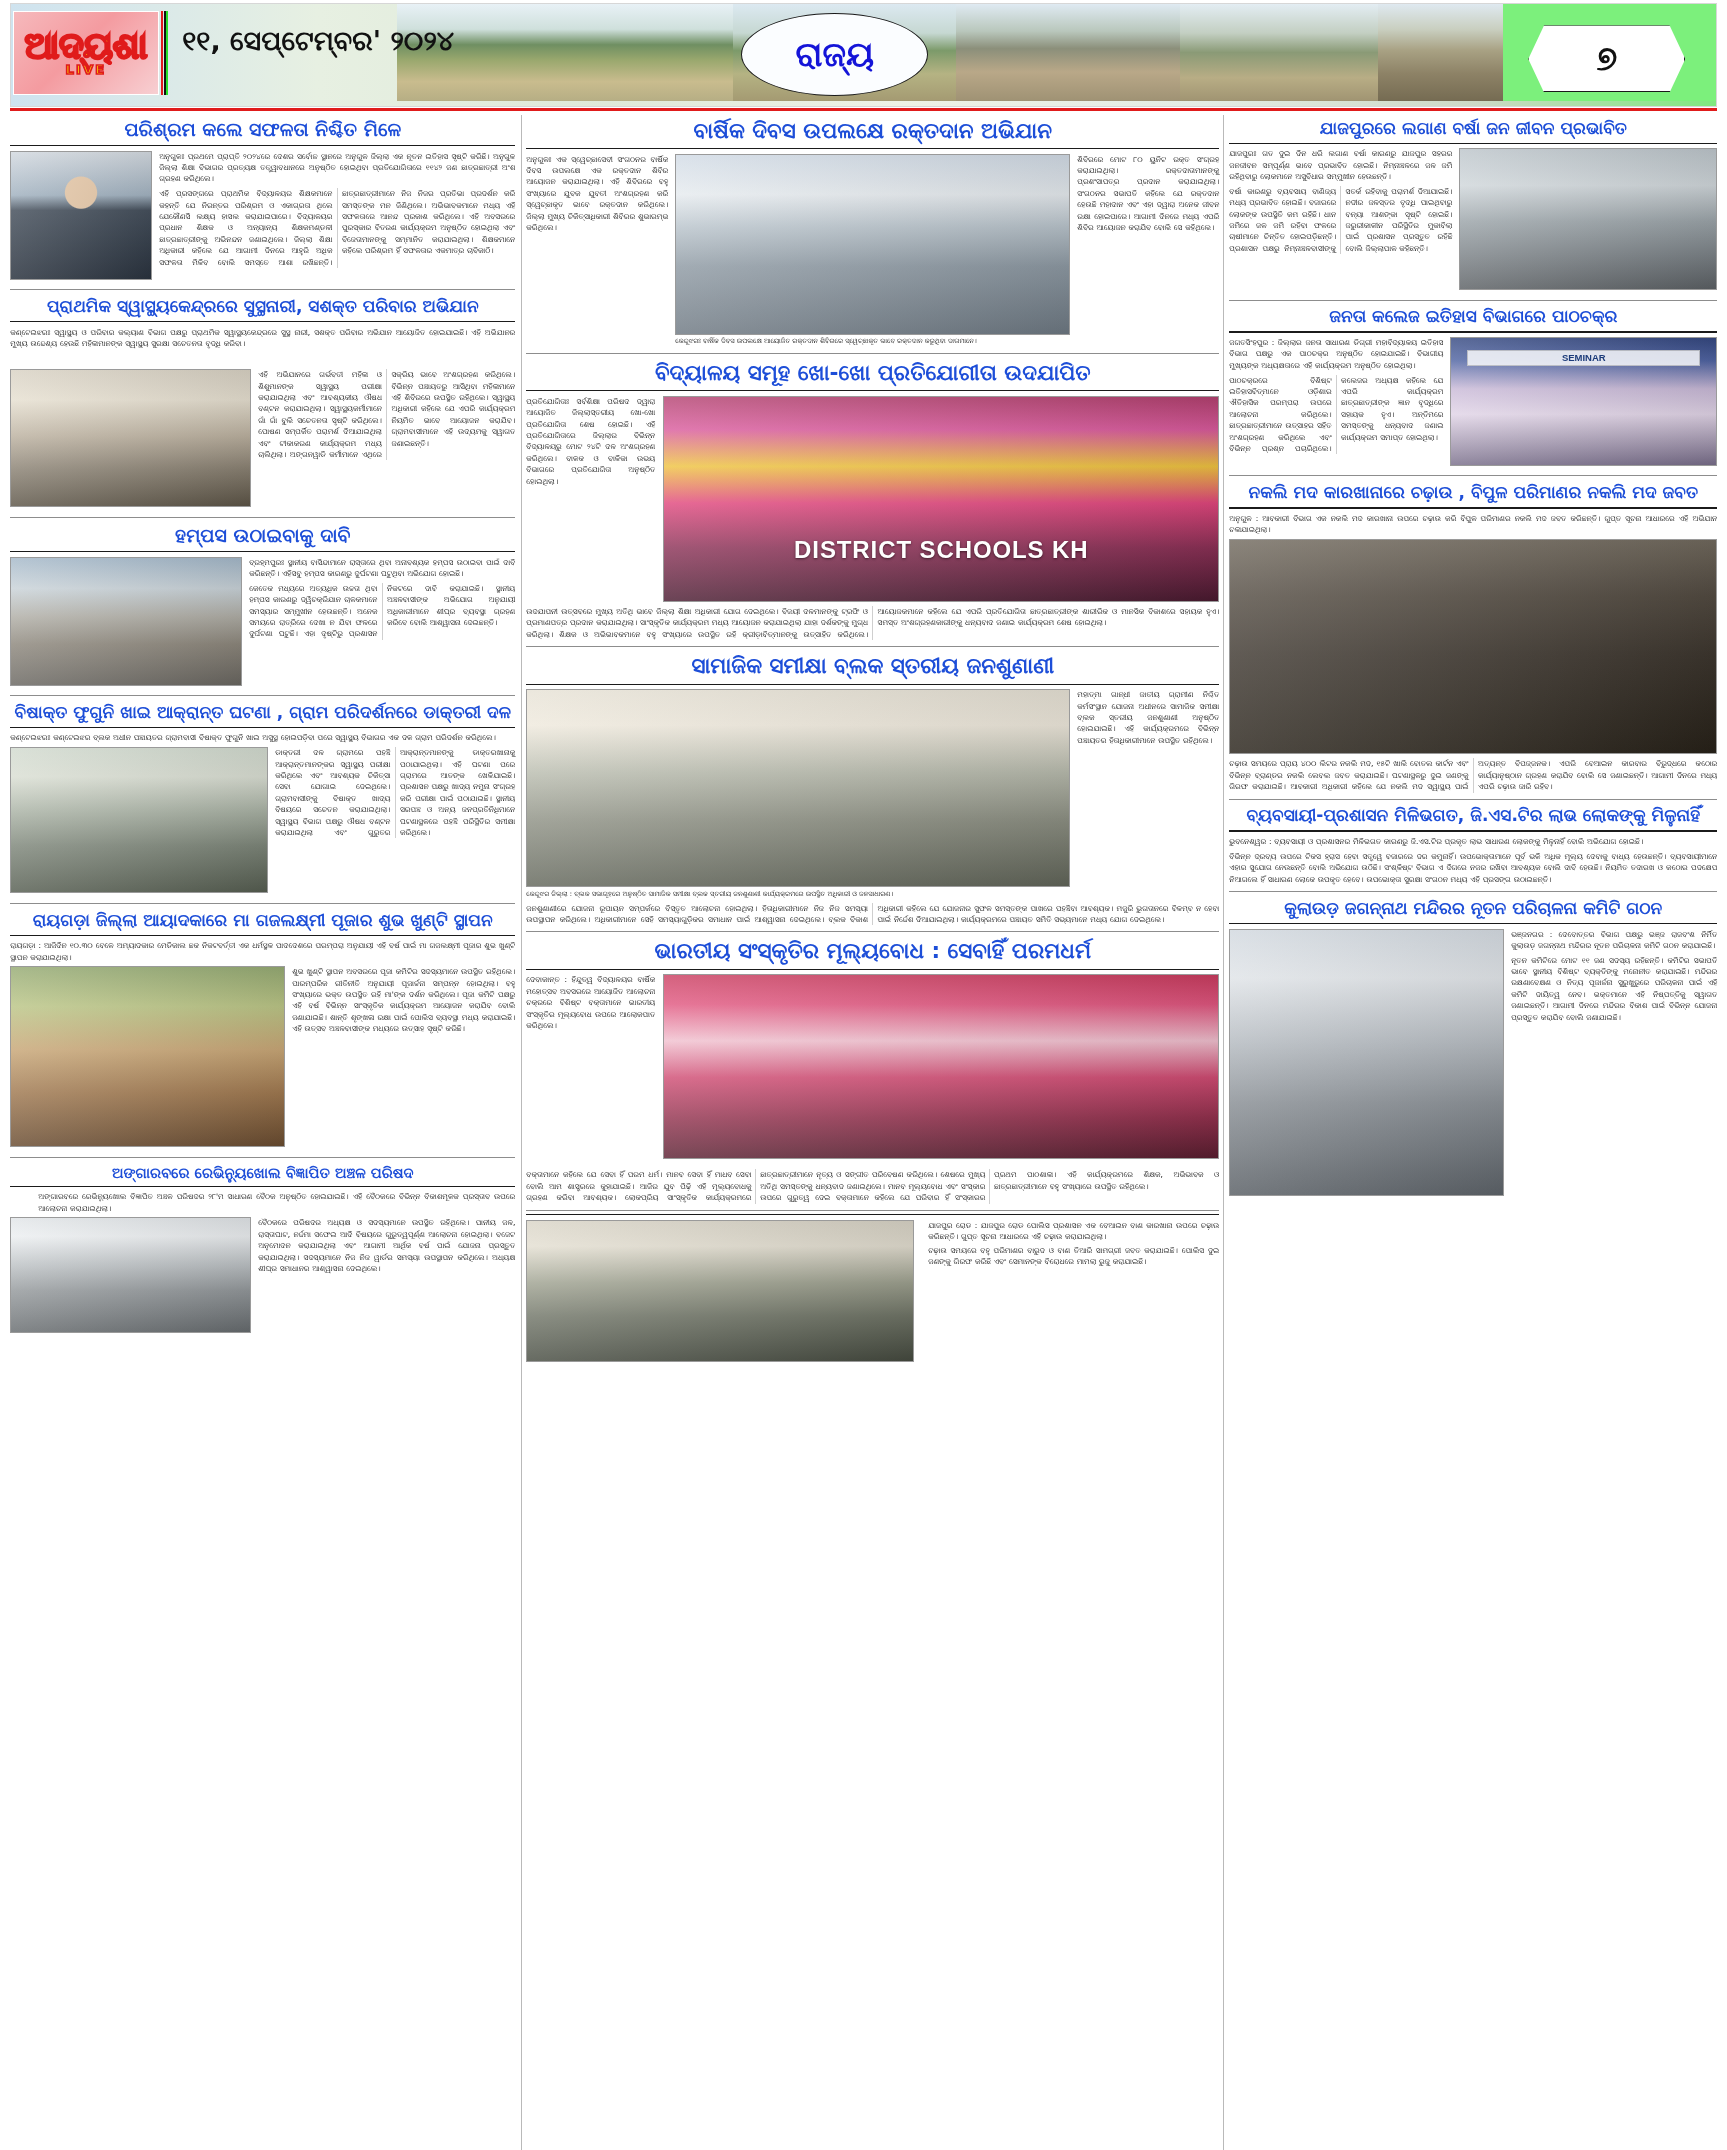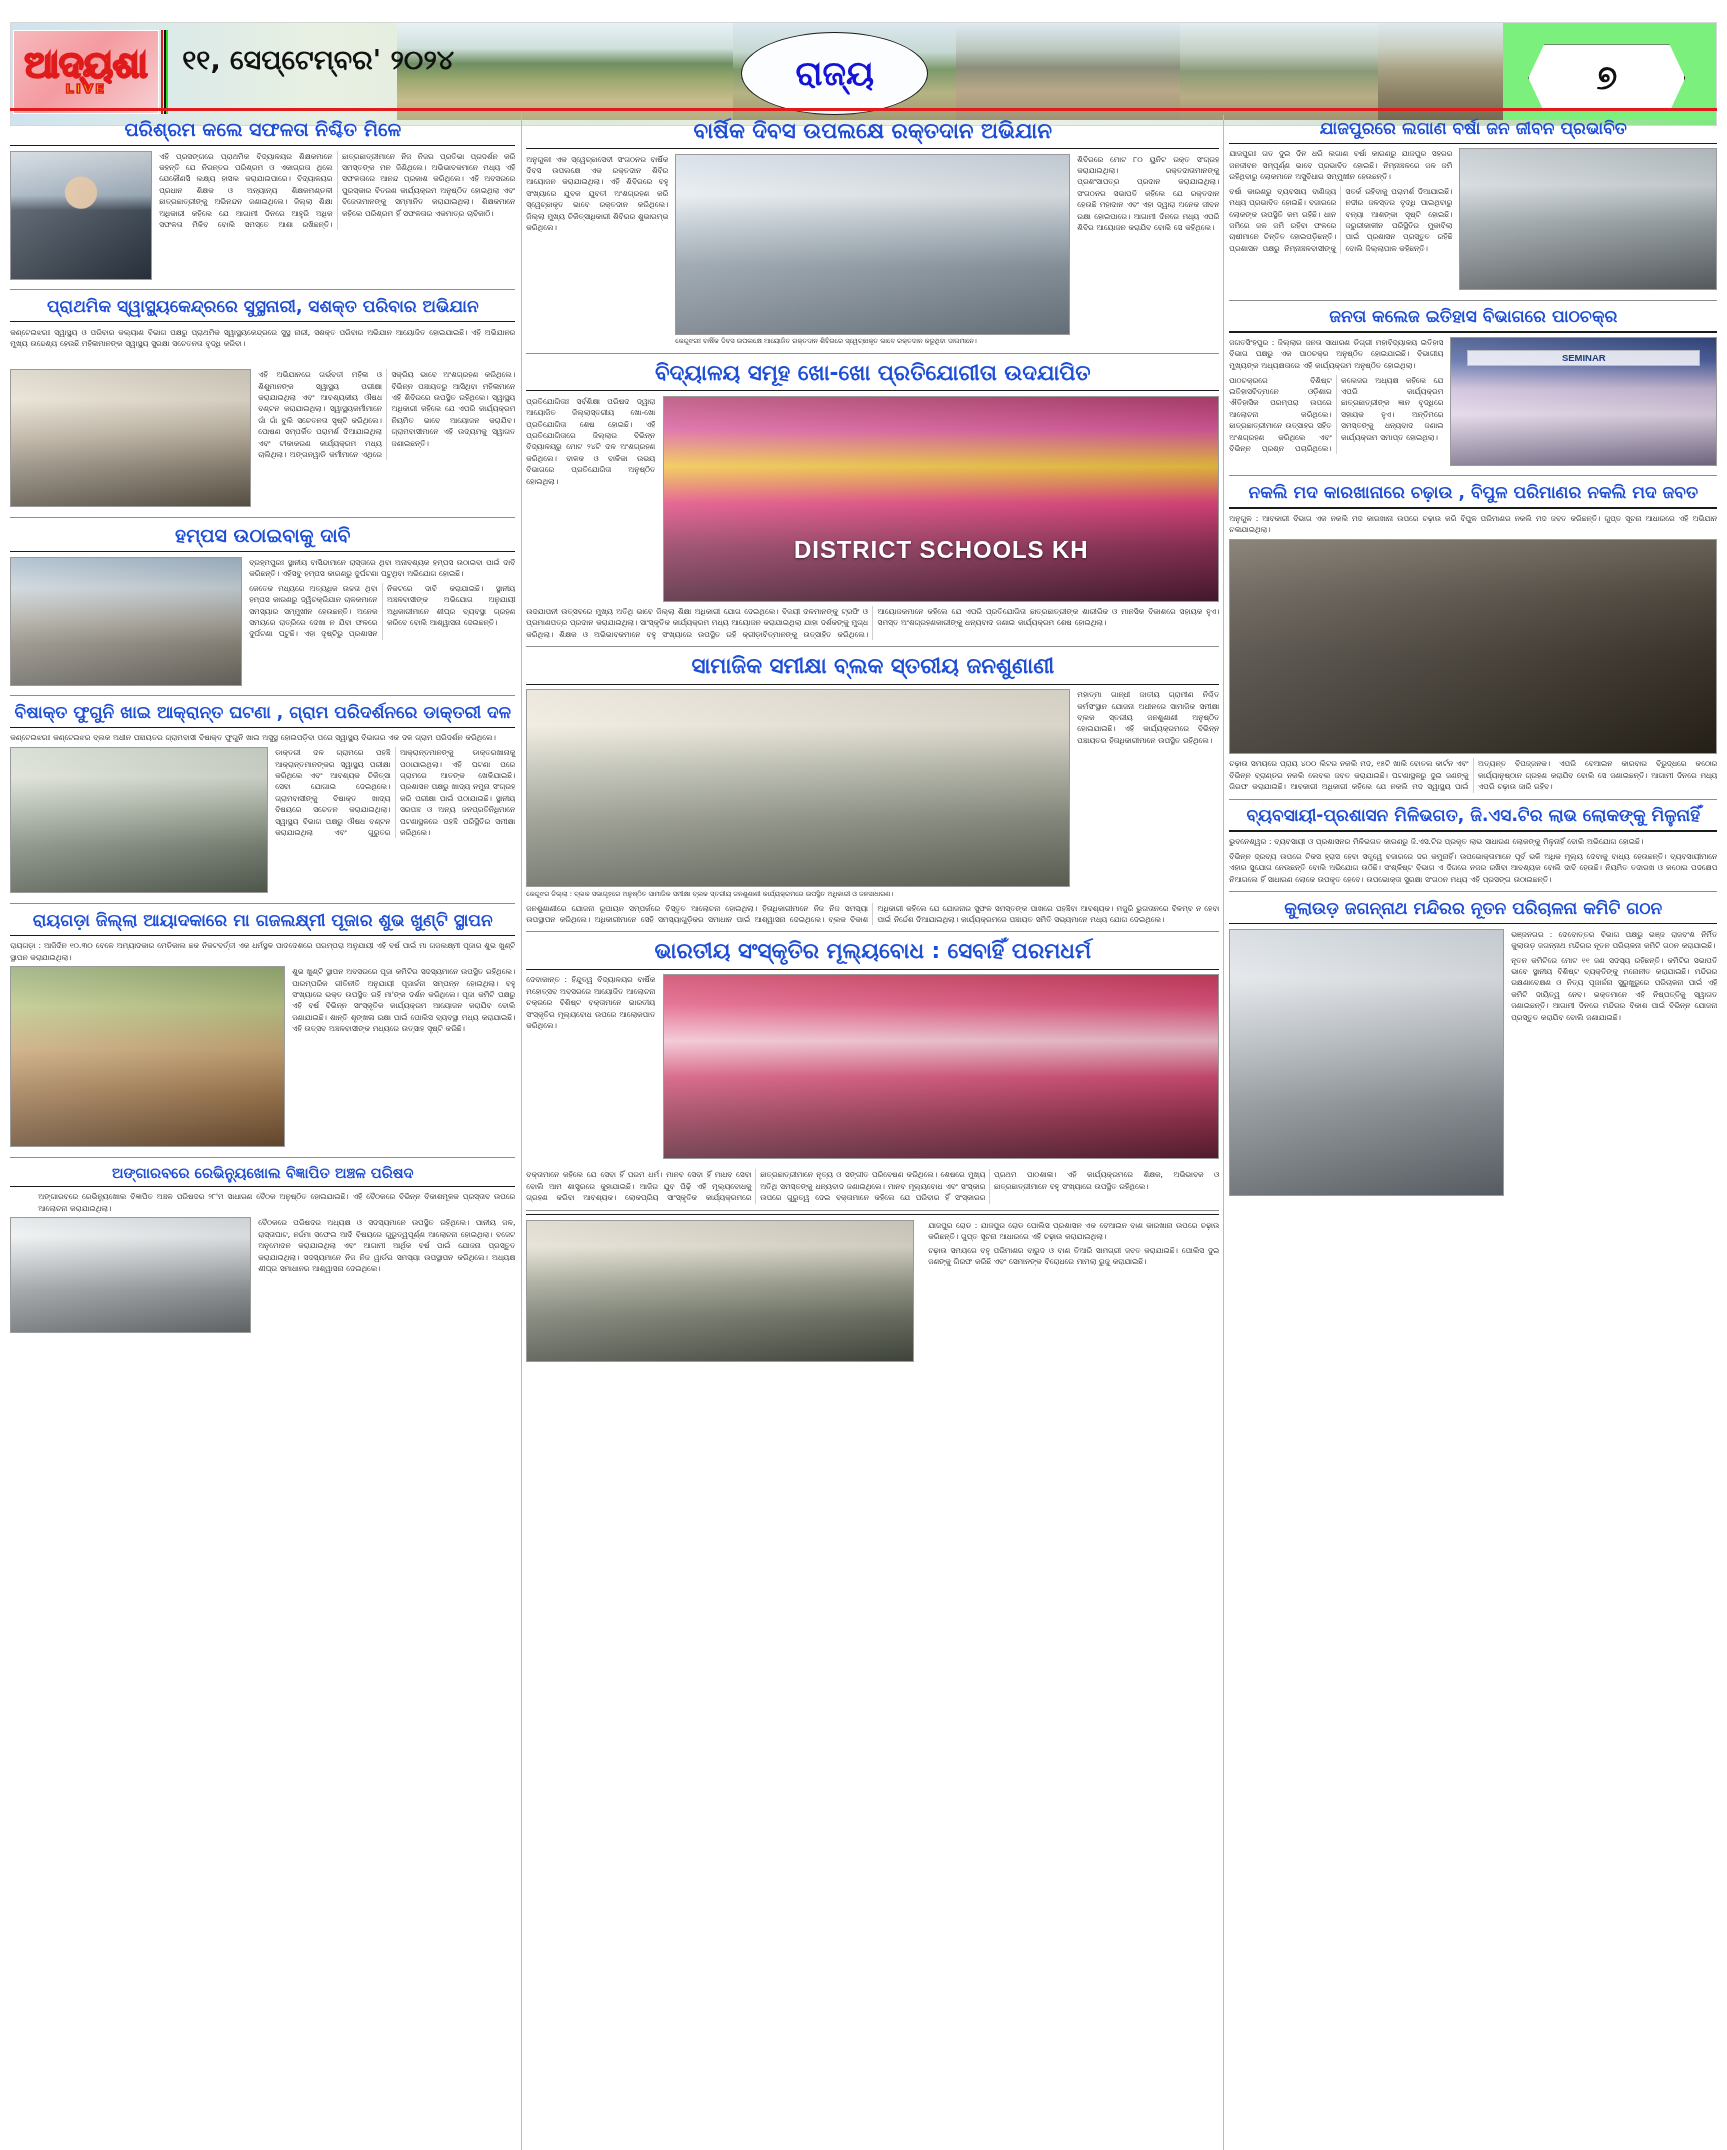--- a/index.html
+++ b/index.html
@@ -3,21 +3,21 @@
 <meta charset="utf-8">
 <style>
   html,body{margin:0;padding:0;background:#fff;}
   body{font-family:"Liberation Sans","DejaVu Sans",sans-serif;}
   .page{
     width:1727px;height:2667px;position:relative;background:#ffffff;
     box-sizing:border-box;overflow:hidden;
   }
 
   
-  .masthead{position:absolute;left:10.3px;top:22px;width:1707px;height:104px;}
+  .masthead{position:absolute;left:10.3px;top:3px;width:1707px;height:104px;}
   .mast-strip{
     position:absolute;left:0;top:0;width:100%;height:100%;
     background:linear-gradient(90deg,#cfe3ef 0%,#e7f0e2 18%,#dfe9d9 35%,#eef2e6 52%,#e4ece4 70%,#cdd9c6 86%,#7fe87f 100%);
     border:0.9px solid #d7d7d7;box-sizing:border-box;
   }
   .mast-photo{
     position:absolute;top:0.9px;height:97px;
     background-repeat:no-repeat;background-size:cover;
   }
   .mp1{left:387px;width:336px;
@@ -223,20 +223,21 @@
   <div class="cols">
     <div class="vrule vr1"></div>
     <div class="vrule vr2"></div>
 
     <div class="col colL">
 
       <div class="art clearfix">
         <div class="hl hl-lg">ପରିଶ୍ରମ କଲେ ସଫଳତା ନିଶ୍ଚିତ ମିଳେ</div>
         <div class="rule"></div>
         <div class="ph ph-portrait wrap-left" style="width:142px;height:129px;"></div>
+        <div class="body-txt" style="margin-bottom:3.4px;">ଅନୁଗୁଳଃ ପ୍ରଥମେ ପ୍ରାପ୍ତି ୨୦୨୪ରେ ଦେଶର ସର୍ବୋଚ୍ଚ ସ୍ଥାନରେ ଅନୁଗୁଳ ଜିଲ୍ଲା ଏକ ନୂତନ ଇତିହାସ ସୃଷ୍ଟି କରିଛି। ଅନୁଗୁଳ ଜିଲ୍ଲା ଶିକ୍ଷା ବିଭାଗର ପ୍ରତ୍ୟକ୍ଷ ତତ୍ତ୍ୱାବଧାନରେ ଅନୁଷ୍ଠିତ ହୋଇଥିବା ପ୍ରତିଯୋଗିତାରେ ୧୧୪୨ ଜଣ ଛାତ୍ରଛାତ୍ରୀ ଅଂଶ ଗ୍ରହଣ କରିଥିଲେ।</div>
         <div class="body-txt two-col">ଏହି ପ୍ରସଙ୍ଗରେ ପ୍ରାଥମିକ ବିଦ୍ୟାଳୟର ଶିକ୍ଷକମାନେ କହନ୍ତି ଯେ ନିରନ୍ତର ପରିଶ୍ରମ ଓ ଏକାଗ୍ରତା ଥିଲେ ଯେକୌଣସି ଲକ୍ଷ୍ୟ ହାସଲ କରାଯାଇପାରେ। ବିଦ୍ୟାଳୟର ପ୍ରଧାନ ଶିକ୍ଷକ ଓ ଅନ୍ୟାନ୍ୟ ଶିକ୍ଷକମଣ୍ଡଳୀ ଛାତ୍ରଛାତ୍ରୀଙ୍କୁ ଅଭିନନ୍ଦନ ଜଣାଇଥିଲେ। ଜିଲ୍ଲା ଶିକ୍ଷା ଅଧିକାରୀ କହିଲେ ଯେ ଆଗାମୀ ଦିନରେ ଆହୁରି ଅଧିକ ସଫଳତା ମିଳିବ ବୋଲି ସମସ୍ତେ ଆଶା ରଖିଛନ୍ତି। ଛାତ୍ରଛାତ୍ରୀମାନେ ନିଜ ନିଜର ପ୍ରତିଭା ପ୍ରଦର୍ଶନ କରି ସମସ୍ତଙ୍କ ମନ ଜିଣିଥିଲେ। ଅଭିଭାବକମାନେ ମଧ୍ୟ ଏହି ସଫଳତାରେ ଆନନ୍ଦ ପ୍ରକାଶ କରିଥିଲେ। ଏହି ଅବସରରେ ପୁରସ୍କାର ବିତରଣ କାର୍ଯ୍ୟକ୍ରମ ଅନୁଷ୍ଠିତ ହୋଇଥିଲା ଏବଂ ବିଜେତାମାନଙ୍କୁ ସମ୍ମାନିତ କରାଯାଇଥିଲା। ଶିକ୍ଷକମାନେ କହିଲେ ପରିଶ୍ରମ ହିଁ ସଫଳତାର ଏକମାତ୍ର ଚାବିକାଠି।</div>
       </div>
 
       <div class="rule-thin"></div>
 
       <div class="art clearfix">
         <div class="hl hl-md">ପ୍ରାଥମିକ ସ୍ୱାସ୍ଥ୍ୟକେନ୍ଦ୍ରରେ ସୁସ୍ଥନାରୀ, ସଶକ୍ତ ପରିବାର ଅଭିଯାନ</div>
         <div class="rule"></div>
         <div class="body-txt" style="margin-bottom:20px;">କଣ୍ଟେଇଝରଃ ସ୍ୱାସ୍ଥ୍ୟ ଓ ପରିବାର କଲ୍ୟାଣ ବିଭାଗ ପକ୍ଷରୁ ପ୍ରାଥମିକ ସ୍ୱାସ୍ଥ୍ୟକେନ୍ଦ୍ରରେ ସୁସ୍ଥ ନାରୀ, ସଶକ୍ତ ପରିବାର ଅଭିଯାନ ଆୟୋଜିତ ହୋଇଯାଇଛି। ଏହି ଅଭିଯାନର ମୁଖ୍ୟ ଉଦ୍ଦେଶ୍ୟ ହେଉଛି ମହିଳାମାନଙ୍କ ସ୍ୱାସ୍ଥ୍ୟ ସୁରକ୍ଷା ସଚେତନତା ବୃଦ୍ଧି କରିବା।</div>
         <div class="ph ph-health wrap-left" style="width:241px;height:138px;"></div>

